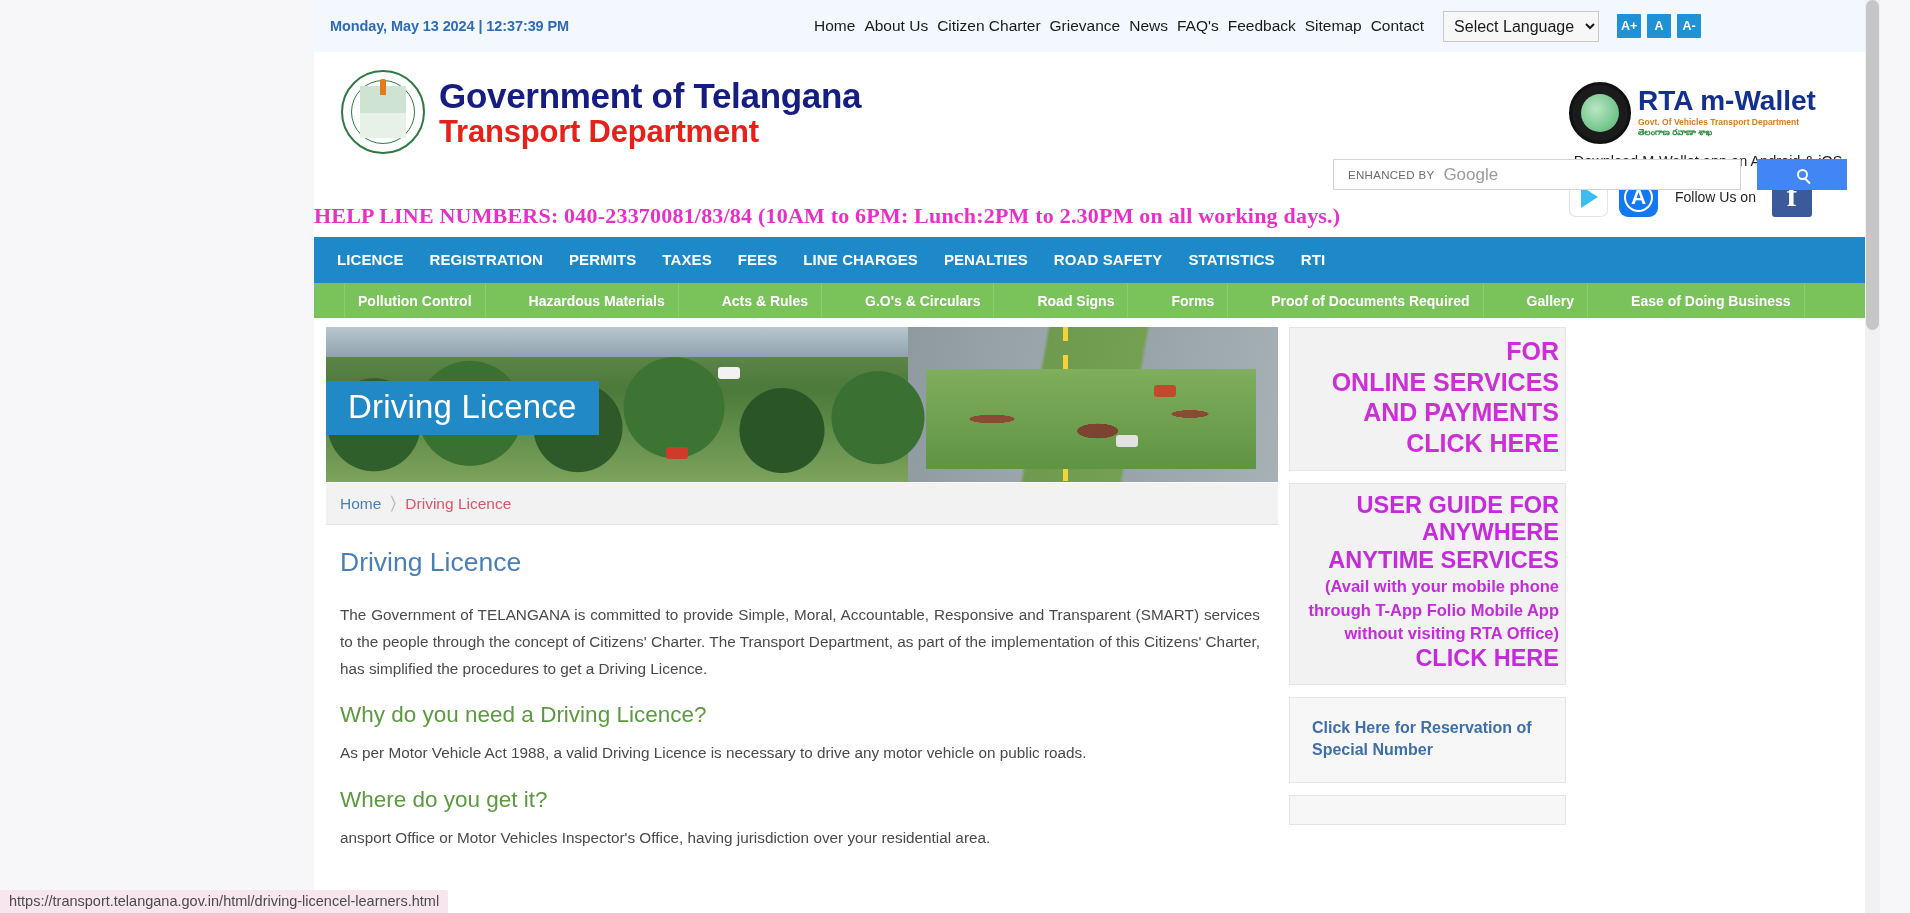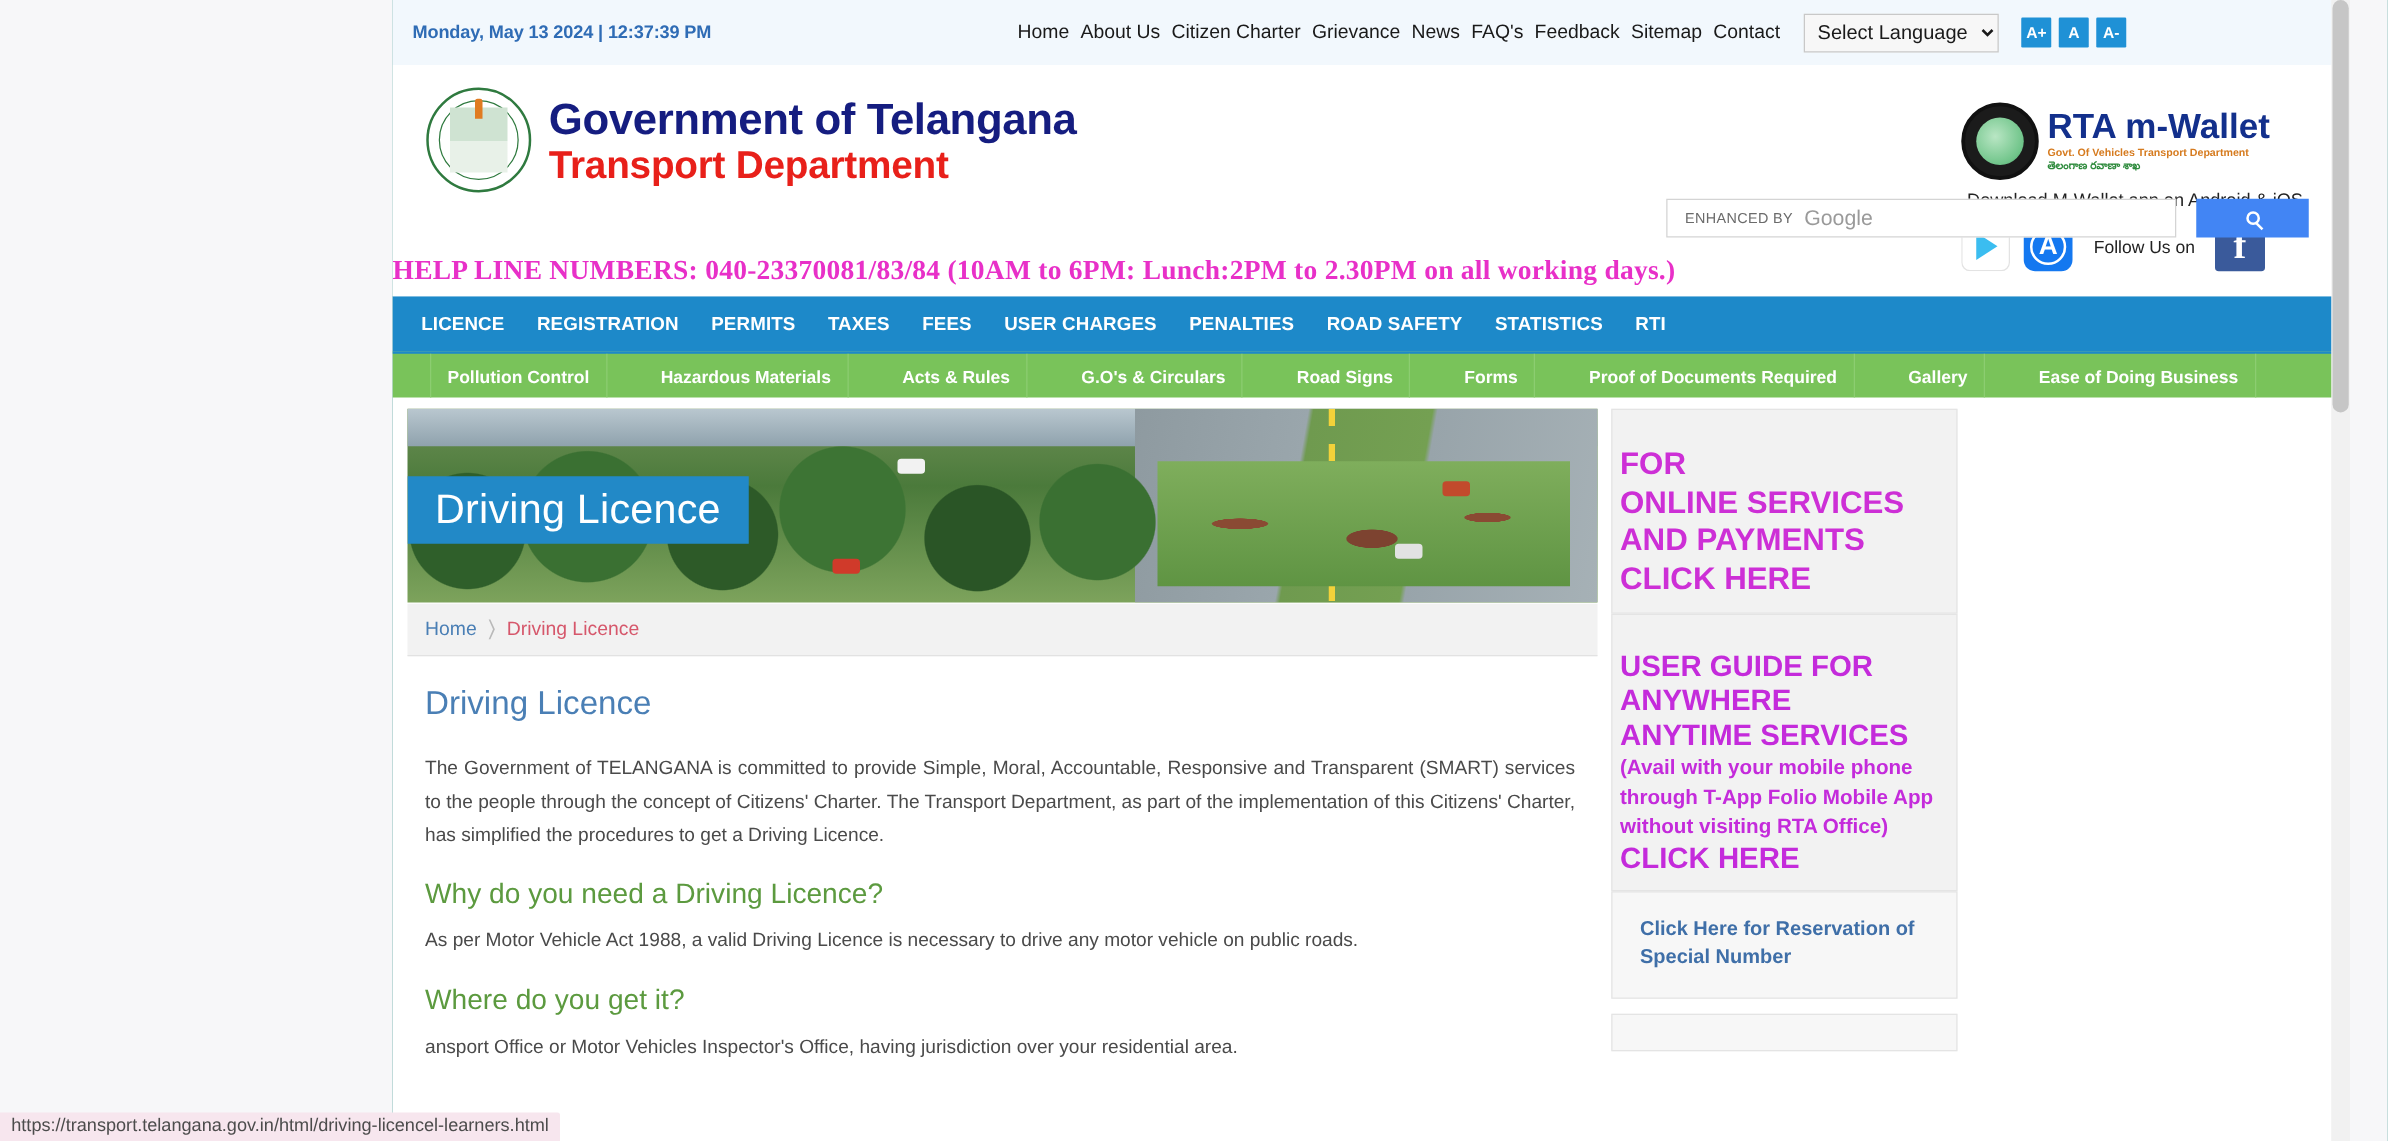--- a/index.html
+++ b/index.html
@@ -6,21 +6,21 @@
   html, body {
     margin: 0; padding: 0;
     width: 1910px; height: 913px;
     overflow: hidden;
     background: #ffffff;
     font-family: "Liberation Sans", sans-serif;
   }
   #viewport {
     position: relative;
     width: 1910px; height: 913px;
-    background: #0f766e;
+    background: #e5e5e5;
     overflow: hidden;
   }
   
   .wallpaper-left {
     position: absolute; left: 0; top: 0; width: 314px; height: 913px;
     background: #f7f7f9;
   }
   .wallpaper-right {
     position: absolute; left: 1880px; top: 0; width: 30px; height: 913px;
     background: #f7f7f9;
@@ -388,22 +388,23 @@
     color: #5c9a3f;
     font-size: 22.5px;
     font-weight: normal;
     margin: 20px 0 12px 0;
     font-family: "Liberation Sans", sans-serif;
   }
   
   .banner {
     background: #f2f2f2;
     border: 1px solid #e4e4e4;
-    text-align: left;
-    padding: 28px 6px 12px 6px;
+    text-align: right;
+    padding: 8px 6px 12px 6px;
+    margin-bottom: 12px;
   }
   .banner-big-line {
     color: #cd2fd6;
     font-size: 25px;
     font-weight: bold;
     line-height: 1.22;
     font-family: "Liberation Sans", sans-serif;
   }
   .banner2-line {
     color: #c42bdb;
@@ -539,21 +540,21 @@
 
       <div class="helpline">HELP LINE NUMBERS: 040-23370081/83/84 (10AM to 6PM: Lunch:2PM to 2.30PM on all working days.)</div>
     </div>
 
     <nav class="mainnav">
       <a href="#">LICENCE</a>
       <a href="#">REGISTRATION</a>
       <a href="#">PERMITS</a>
       <a href="#">TAXES</a>
       <a href="#">FEES</a>
-      <a href="#">USER CHARGES</a>
+      <a href="#">LINE CHARGES</a>
       <a href="#">PENALTIES</a>
       <a href="#">ROAD SAFETY</a>
       <a href="#">STATISTICS</a>
       <a href="#">RTI</a>
     </nav>
 
     <nav class="subnav">
       <a href="#">Pollution Control</a>
       <a href="#">Hazardous Materials</a>
       <a href="#">Acts &amp; Rules</a>

